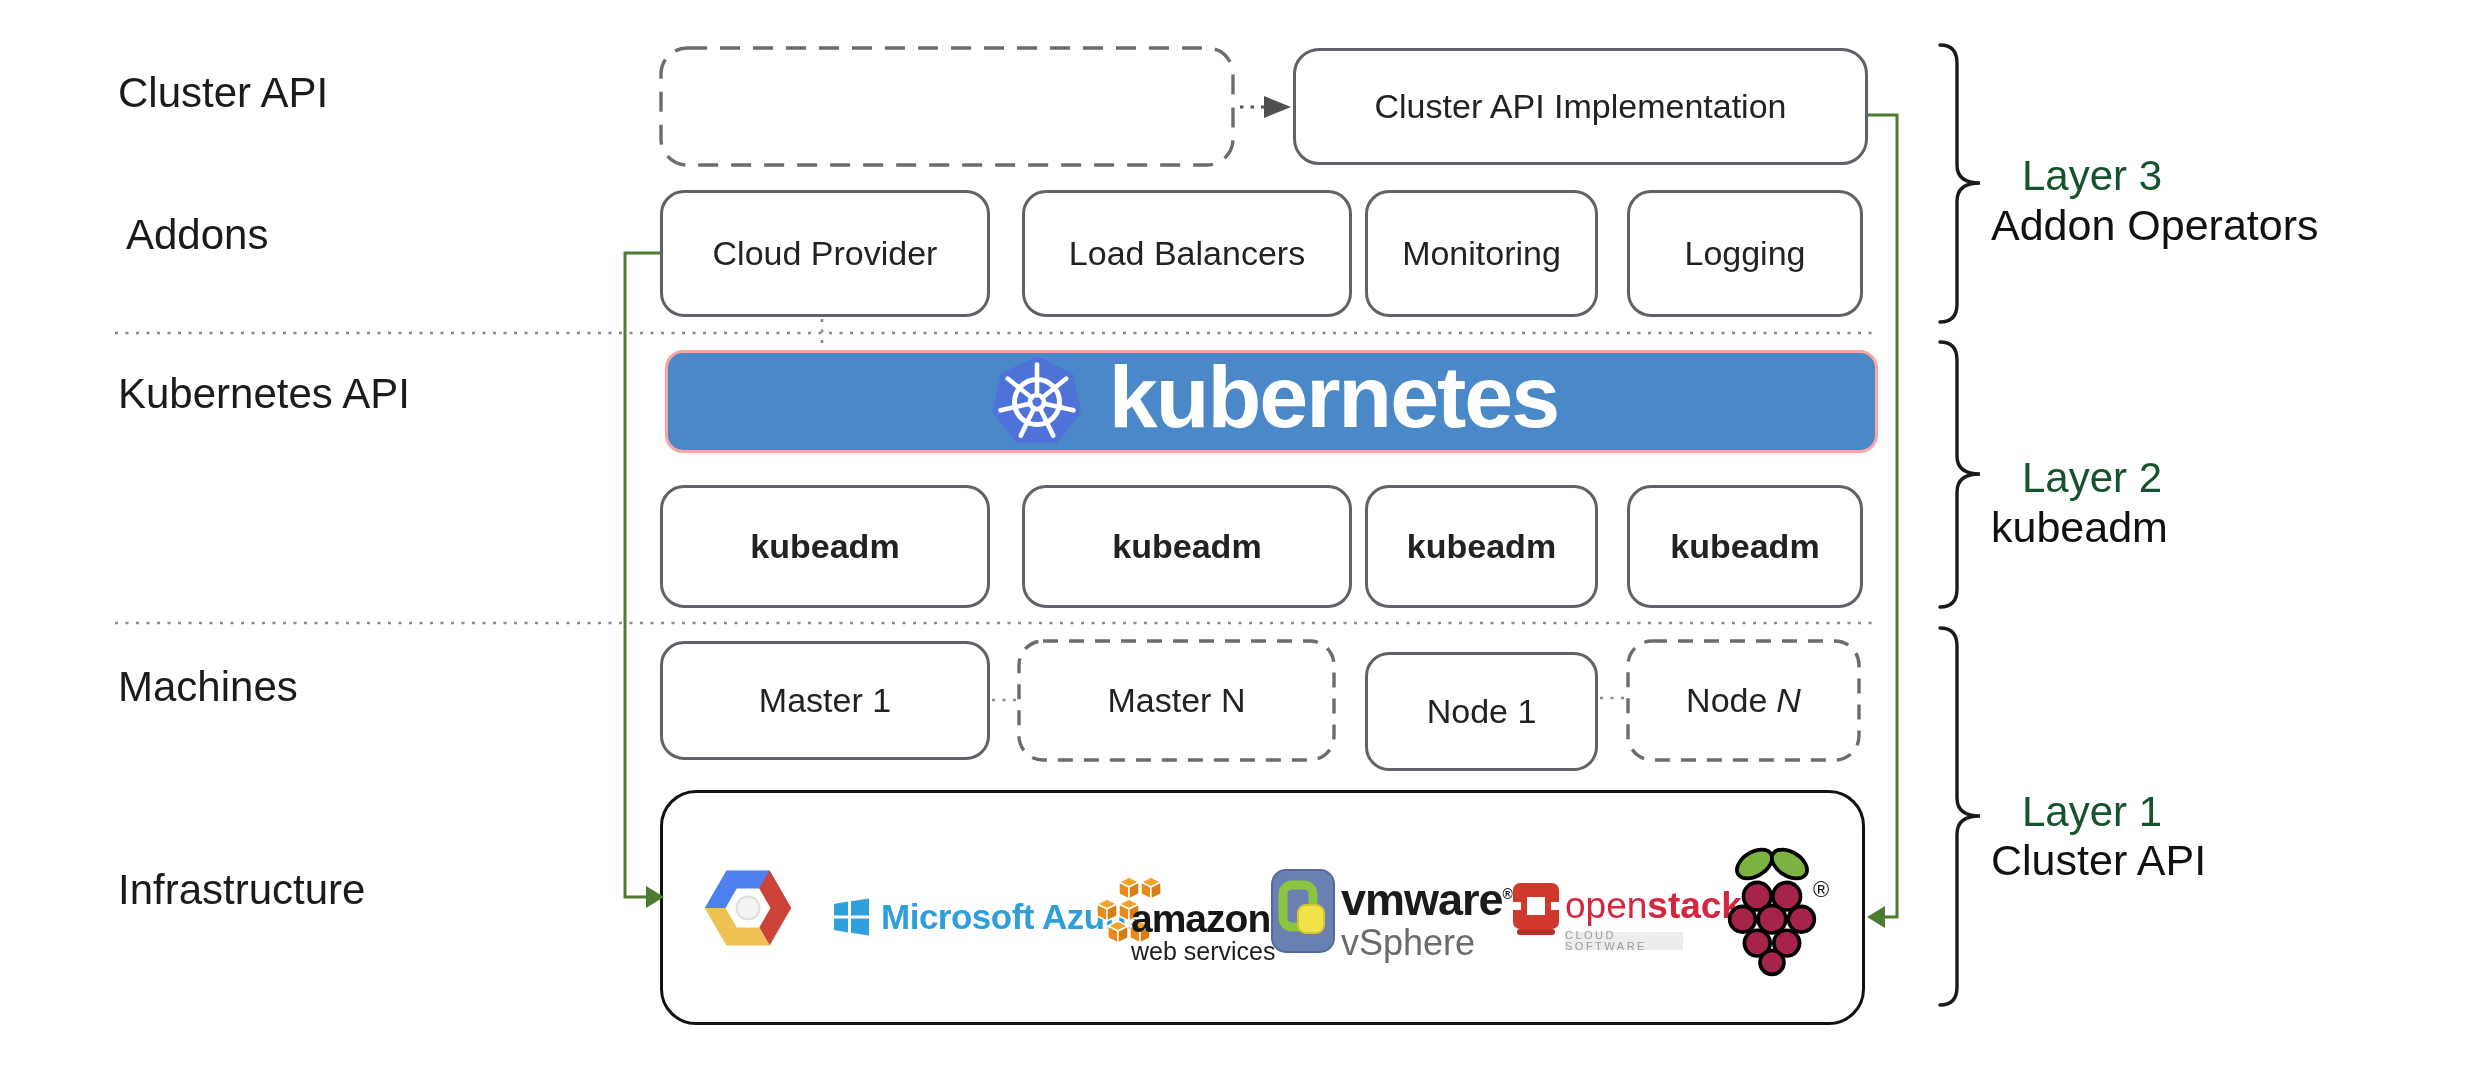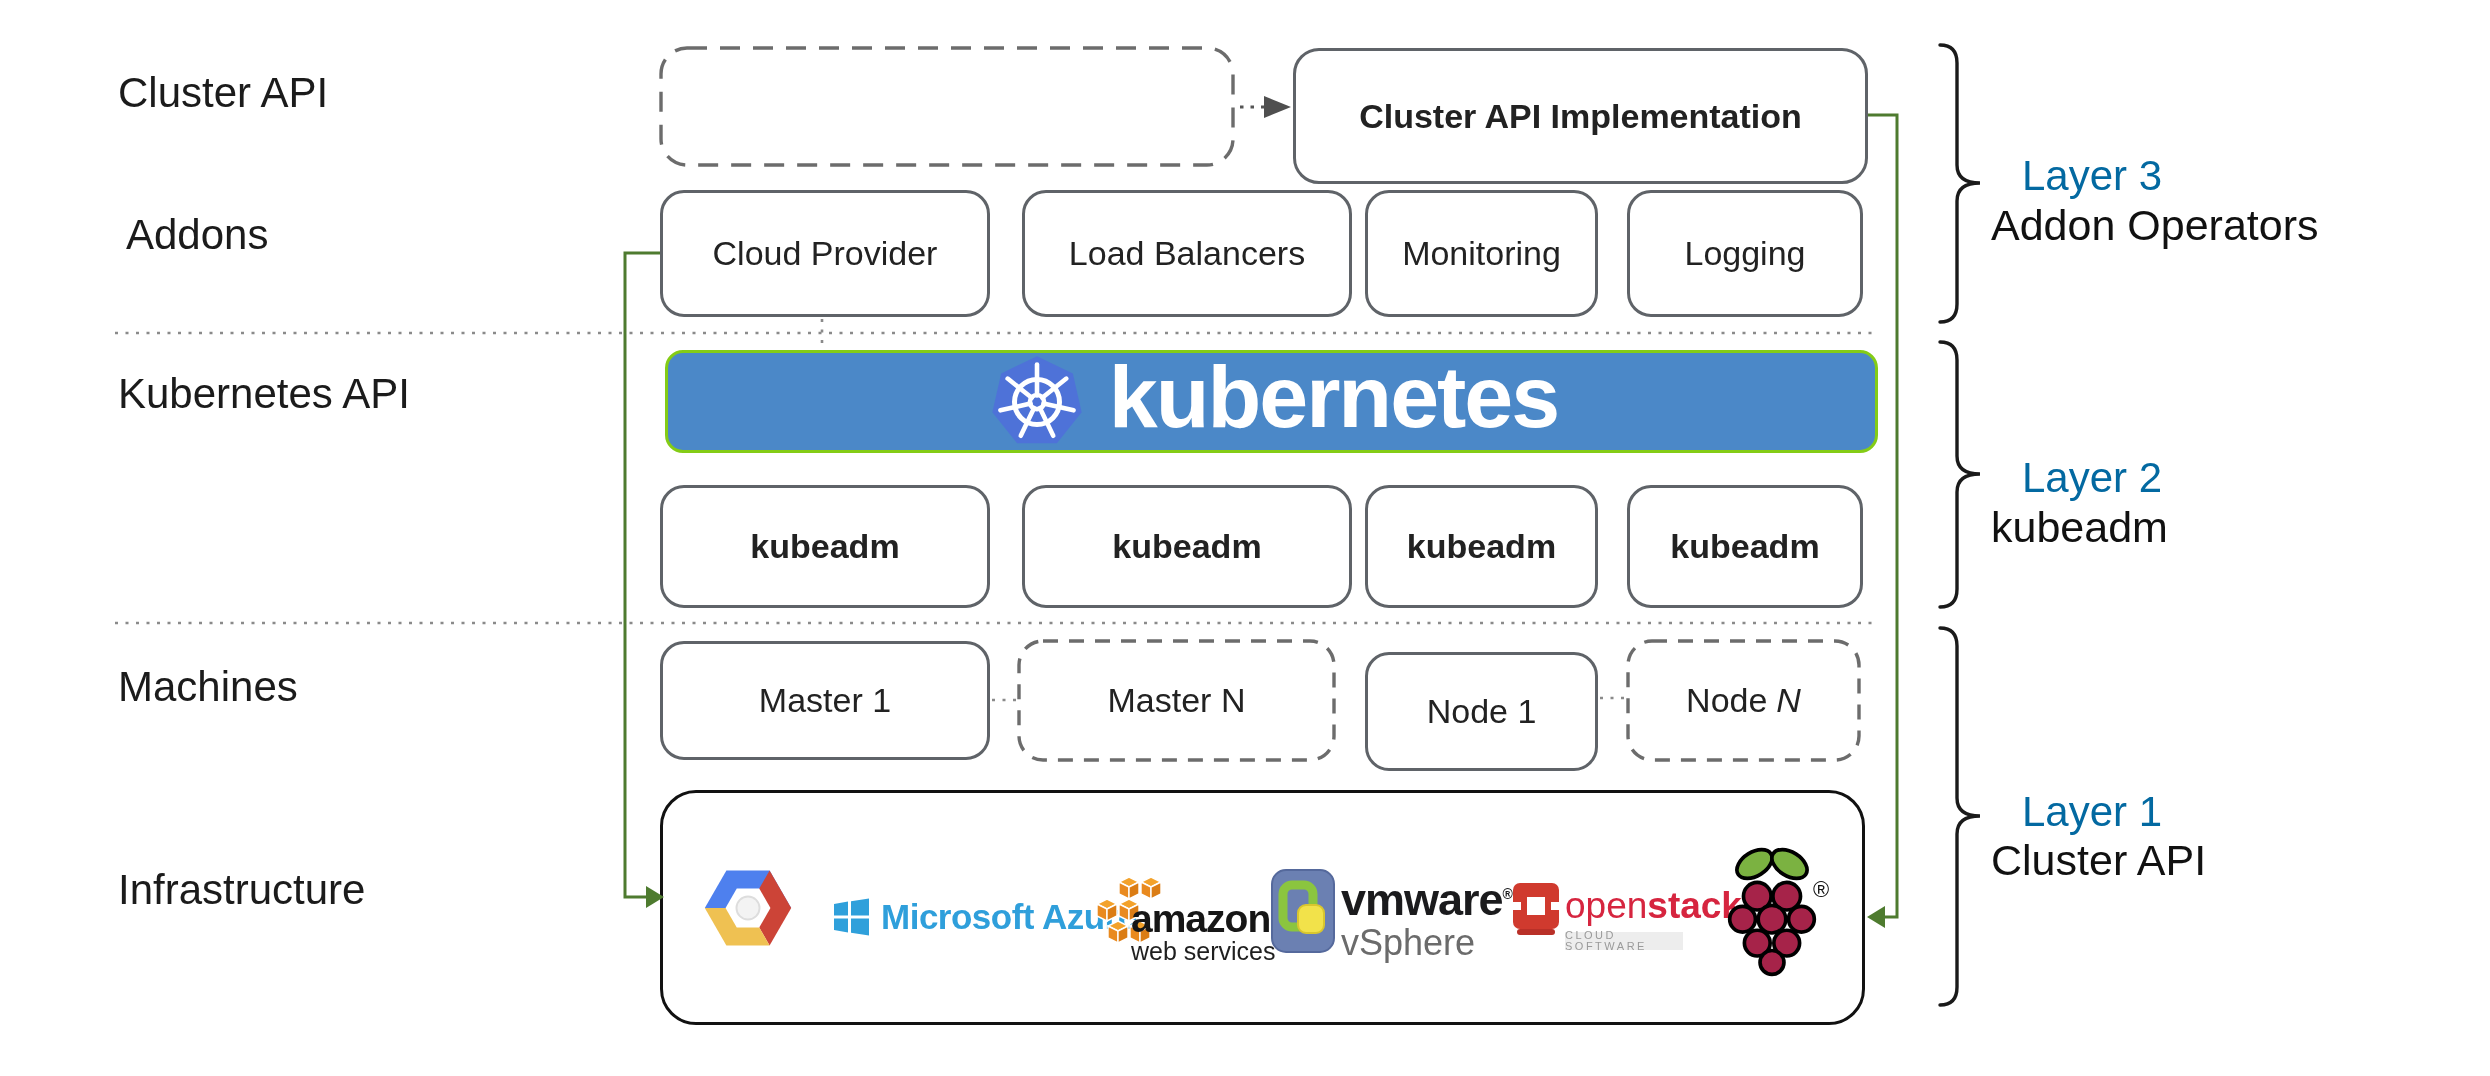--- a/index.html
+++ b/index.html
@@ -16,41 +16,41 @@
   #rl-infrastructure{top:867px;}
 
   
   .box{position:absolute;display:flex;align-items:center;justify-content:center;
        background:#ffffff;border:3px solid #5f6368;border-radius:24px;
        font-size:34px;color:#222;white-space:nowrap;box-sizing:border-box;}
   .box.noborder{border:none;background:transparent;}
   .box.bold{font-weight:bold;}
 
   #box-spec{left:661px;top:48px;width:572px;height:117px;border-radius:26px;}
-  #box-impl{left:1293px;top:48px;width:575px;height:136px;border-radius:26px;font-weight:bold;}
+  #box-impl{left:1293px;top:48px;width:575px;height:117px;border-radius:26px;}
 
   #box-cloud{left:660px;top:190px;width:330px;height:127px;}
   #box-lb{left:1022px;top:190px;width:330px;height:127px;}
   #box-mon{left:1365px;top:190px;width:233px;height:127px;}
   #box-log{left:1627px;top:190px;width:236px;height:127px;}
 
   #box-ka1{left:660px;top:485px;width:330px;height:123px;}
   #box-ka2{left:1022px;top:485px;width:330px;height:123px;}
   #box-ka3{left:1365px;top:485px;width:233px;height:123px;}
   #box-ka4{left:1627px;top:485px;width:236px;height:123px;}
 
   #box-m1{left:660px;top:641px;width:330px;height:119px;}
   #box-mn{left:1019px;top:641px;width:315px;height:119px;}
   #box-n1{left:1365px;top:641px;width:233px;height:119px;margin-top:11px;}
   #box-nn{left:1628px;top:641px;width:231px;height:119px;}
   .it{font-style:italic;margin-left:9px;}
 
   
   #banner{position:absolute;left:665px;top:350px;width:1213px;height:103px;box-sizing:border-box;
-          background:#4b88c8;border:3px solid #84cc16;border-radius:18px;
+          background:#4b88c8;border:3px solid #fca5a5;border-radius:18px;
           display:flex;align-items:center;justify-content:center;gap:20px;}
   #banner .ktext{font-size:88px;font-weight:bold;color:#ffffff;letter-spacing:-2px;
                  line-height:1;transform:translateY(-5px);}
 
   
   #infra{position:absolute;left:660px;top:790px;width:1205px;height:235px;box-sizing:border-box;
          background:#fff;border:3.5px solid #111;border-radius:36px;}
   .logo{position:absolute;}
   #lg-azure{left:168px;top:104px;display:flex;align-items:center;gap:10px;}
   #lg-azure .aztext{font-size:35px;font-weight:600;color:#2f9fdb;letter-spacing:-0.5px;}
@@ -64,21 +64,21 @@
   #lg-ostext{left:902px;top:94px;line-height:1;}
   #lg-ostext .l1{font-size:37px;color:#d6253f;}
   #lg-ostext .l1 .stk{font-weight:bold;}
   #lg-ostext .l1 sup{font-size:13px;}
   #lg-ostext .bar{margin-top:8px;background:#ededed;width:118px;height:18px;
                   display:flex;align-items:center;justify-content:center;
                   font-size:11px;letter-spacing:2.5px;color:#9a9a9a;}
   #rpi-reg{position:absolute;left:1150px;top:84px;font-size:22px;color:#111;}
 
   
-  .layer1l{position:absolute;left:2022px;font-size:42px;line-height:46px;color:#0369a1;white-space:nowrap;}
+  .layer1l{position:absolute;left:2022px;font-size:42px;line-height:46px;color:#14532d;white-space:nowrap;}
   .layer2l{position:absolute;left:1991px;font-size:43px;line-height:47px;font-weight:normal;color:#111;white-space:nowrap;}
   #l3a{top:153px;} #l3b{top:202px;}
   #l2a{top:455px;} #l2b{top:504px;}
   #l1a{top:789px;} #l1b{top:837px;}
 
   
   #overlay{position:absolute;left:0;top:0;pointer-events:none;}
   .dotline{stroke:#8a8a8a;stroke-width:2.6;stroke-dasharray:3 7.5;fill:none;}
   .dashbox{stroke:#6c6c6c;stroke-width:3.4;fill:none;}
   .dotarrow{stroke:#555;stroke-width:3;stroke-dasharray:3.5 7;fill:none;}

